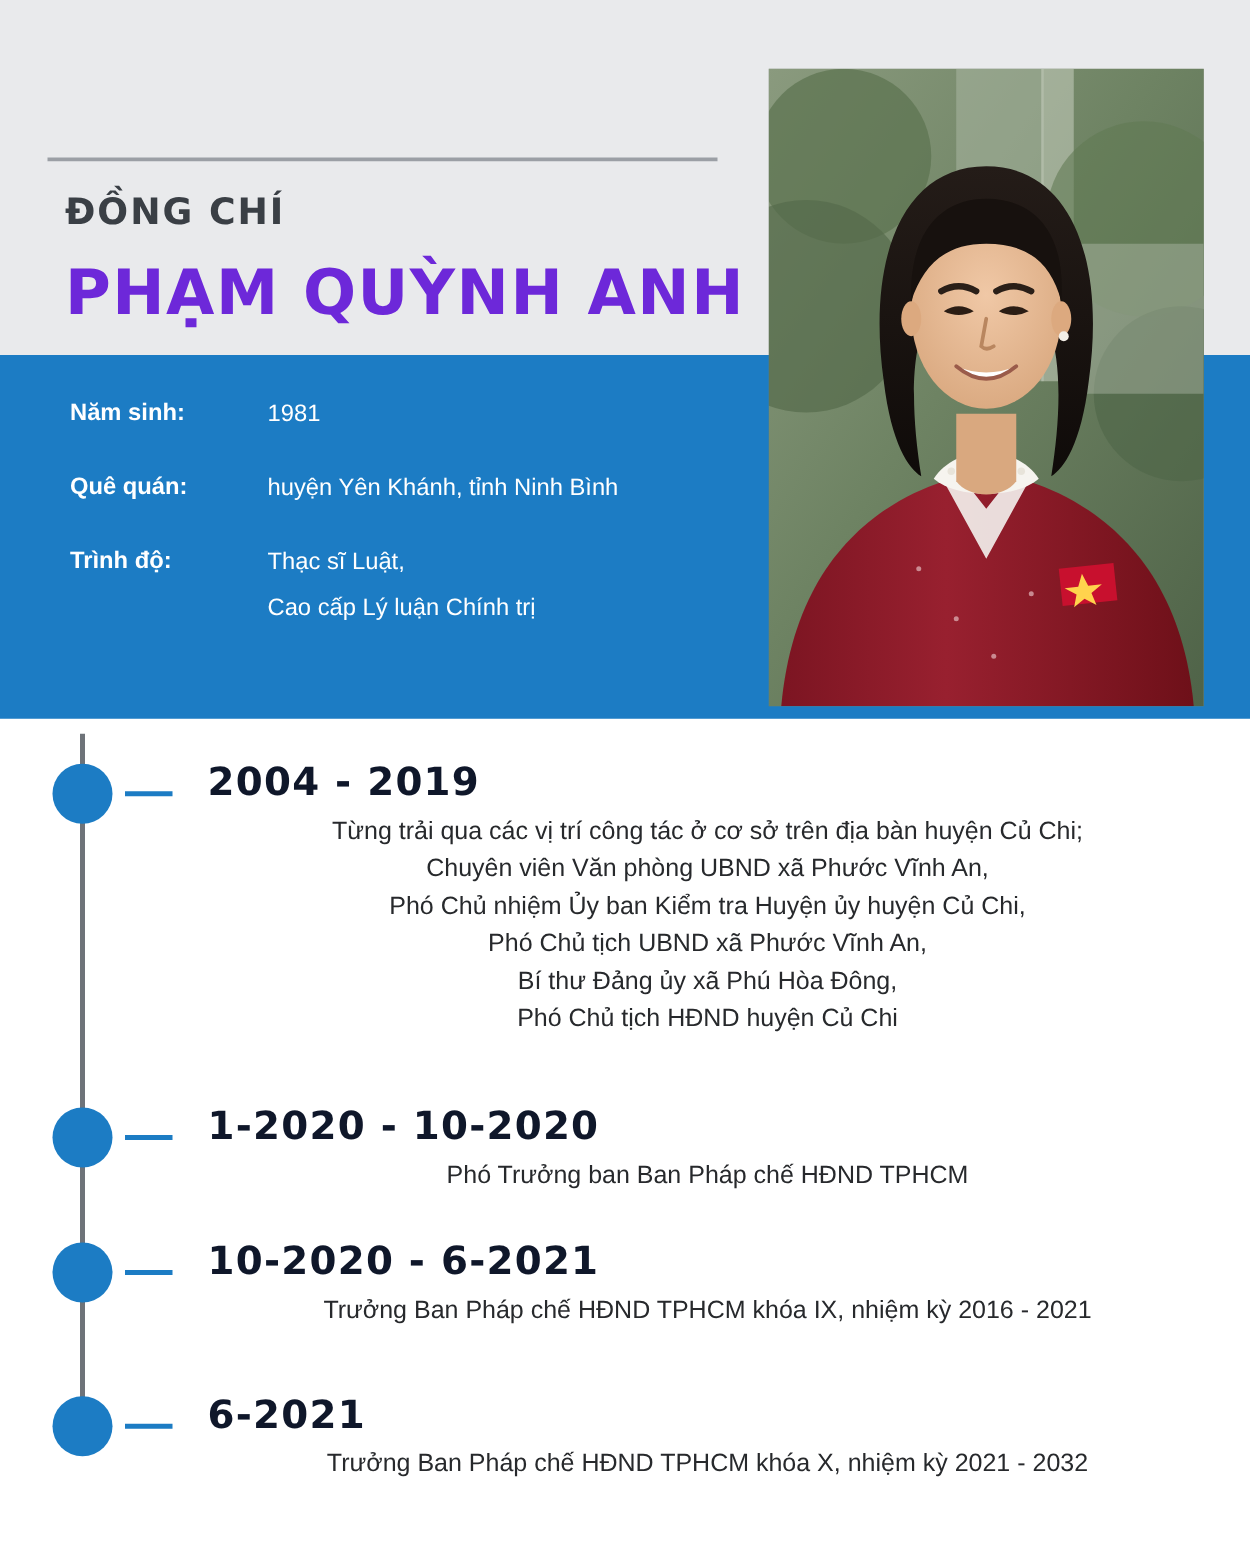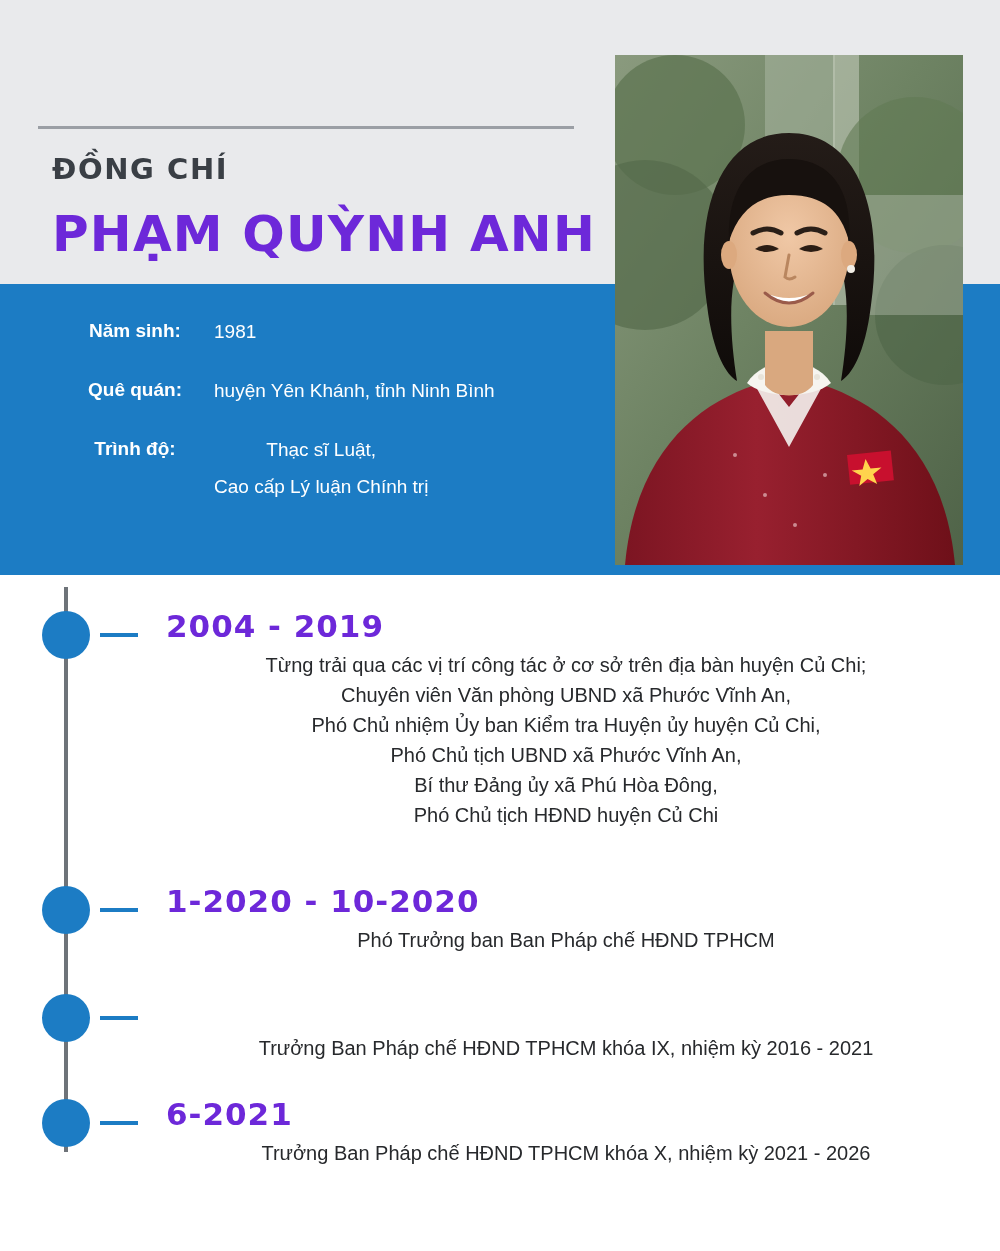--- a/index.html
+++ b/index.html
@@ -80,21 +80,20 @@
     position: absolute;
     left: 56px;
     top: 318px;
     width: 540px;
     color: #ffffff;
   }
   .meta-row {
     display: flex;
     align-items: flex-start;
     margin-bottom: 32px;
-    text-align: center;
   }
   .meta-label {
     width: 158px;
     flex: 0 0 158px;
     font-size: 19px;
     font-weight: bold;
     line-height: 26px;
     color: #ffffff;
   }
   .meta-value {
@@ -154,21 +153,21 @@
     width: 38px;
     height: 4px;
     background: #1c7cc4;
   }
   .tl-period {
     position: absolute;
     left: 166px;
     top: 33px;
     font-size: 31px;
     font-weight: bold;
-    color: #6d28d9;
+    color: #0f172a;
     letter-spacing: 1px;
     font-family: "DejaVu Sans", sans-serif;
     white-space: nowrap;
   }
   .tl-desc {
     position: absolute;
     left: 166px;
     top: 75px;
     width: 800px;
     font-size: 20px;
@@ -310,28 +309,29 @@
       <div class="dash"></div>
       <div class="tl-period">1-2020  -  10-2020</div>
       <div class="tl-desc">
         <span class="l">Phó Trưởng ban Ban Pháp chế HĐND TPHCM</span>
       </div>
     </div>
 
     <div class="tl-item" style="top:383px;height:110px;">
       <div class="dot"></div>
       <div class="dash"></div>
+      <div class="tl-period">10-2020  -  6-2021</div>
       <div class="tl-desc">
         <span class="l">Trưởng Ban Pháp chế HĐND TPHCM khóa IX, nhiệm kỳ 2016 - 2021</span>
       </div>
     </div>
 
-    <div class="tl-item" style="top:488px;height:110px;">
+    <div class="tl-item" style="top:506px;height:110px;">
       <div class="dot"></div>
       <div class="dash"></div>
       <div class="tl-period">6-2021</div>
       <div class="tl-desc">
-        <span class="l">Trưởng Ban Pháp chế HĐND TPHCM khóa X, nhiệm kỳ 2021 - 2026</span>
+        <span class="l">Trưởng Ban Pháp chế HĐND TPHCM khóa X, nhiệm kỳ 2021 - 2032</span>
       </div>
     </div>
   </div>
 
 </div>
 
 </body></html>

